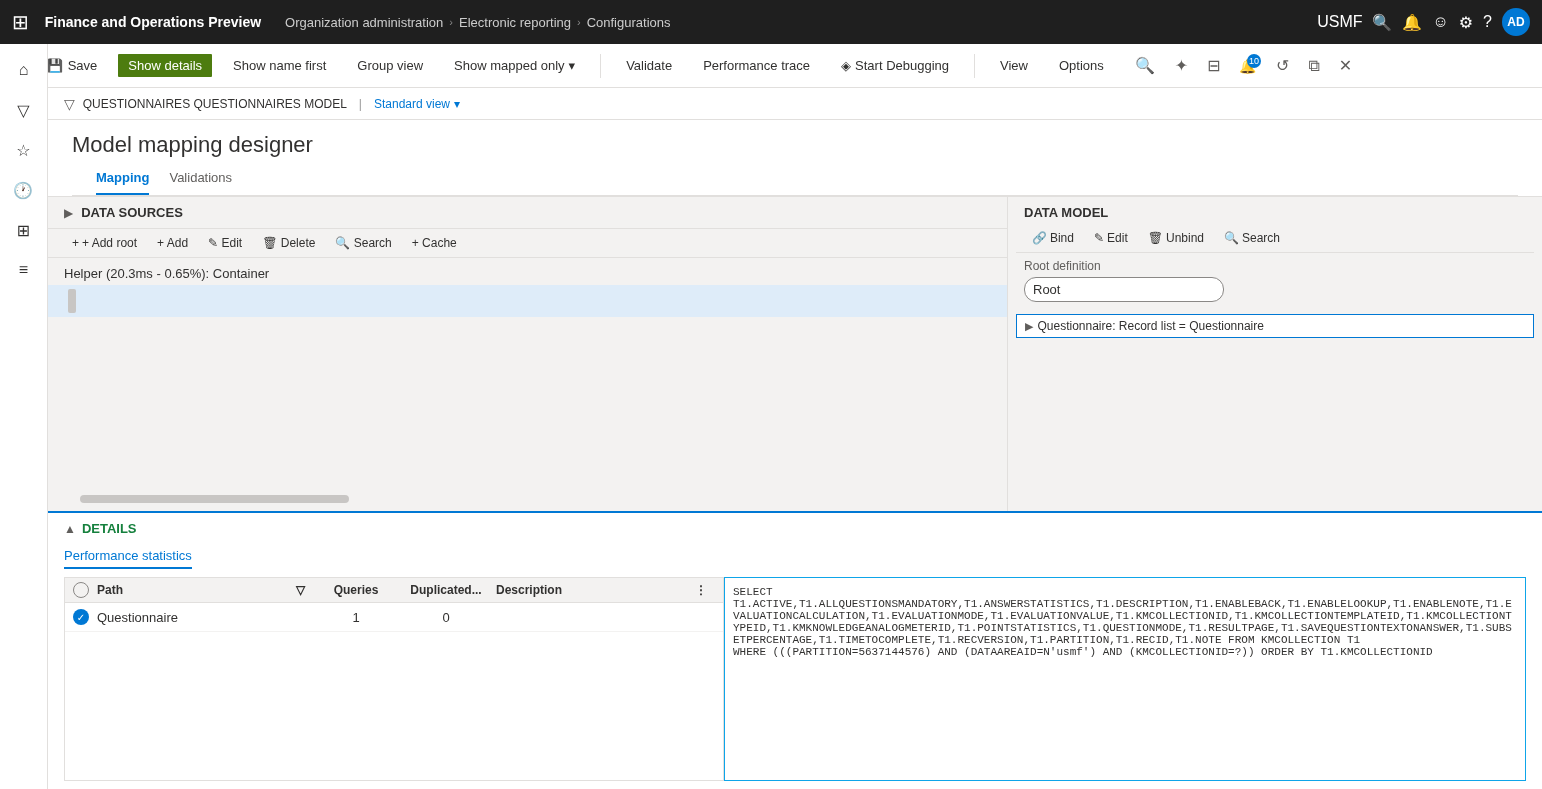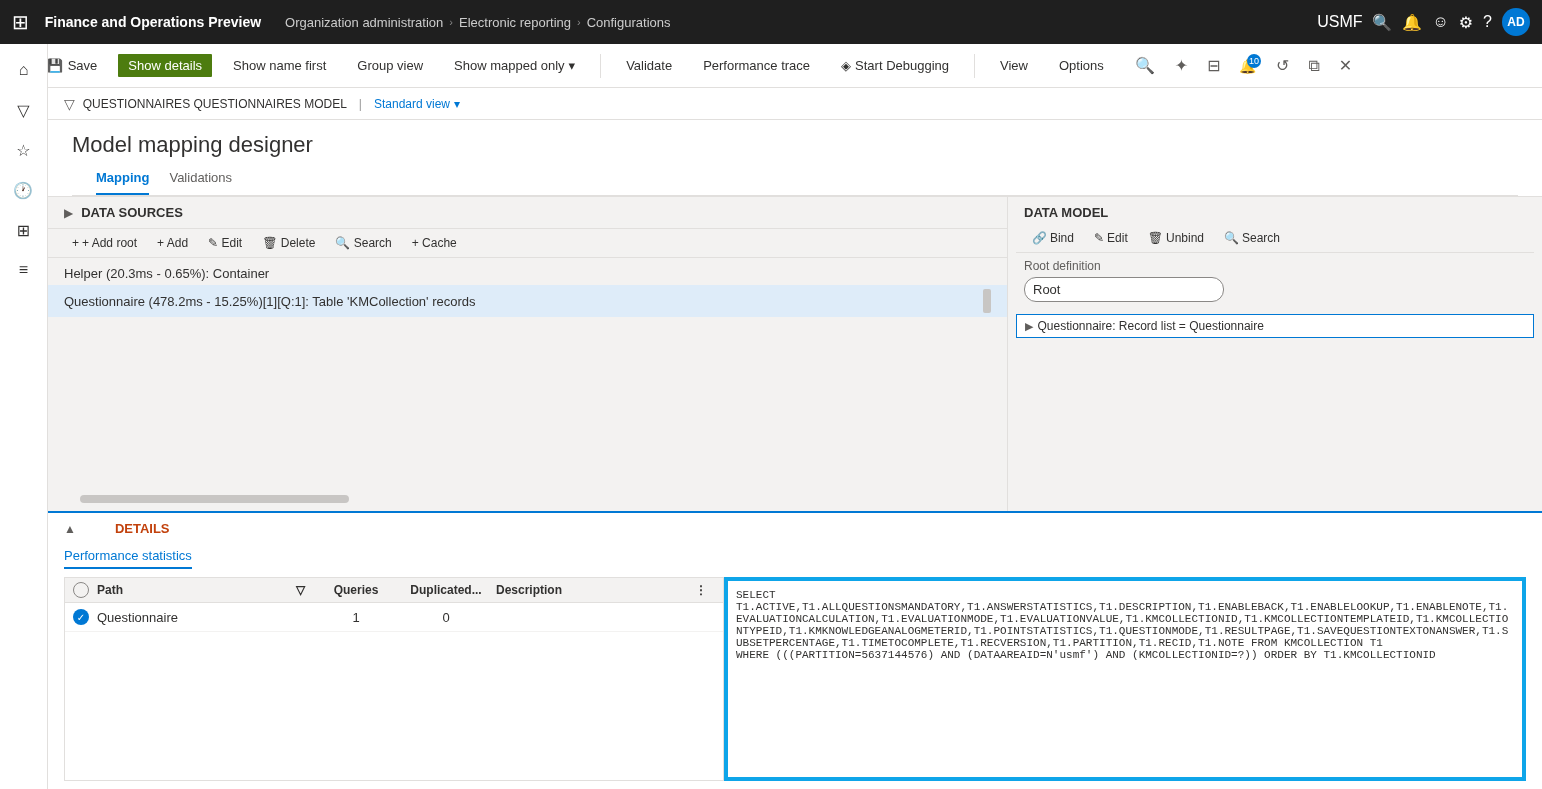--- a/index.html
+++ b/index.html
@@ -215,21 +215,21 @@
       padding: 8px 16px;
     }
 
     .details-header {
       display: flex;
       align-items: center;
       gap: 6px;
       margin-bottom: 8px;
     }
     .details-collapse { font-size: 12px; color: #605e5c; cursor: pointer; }
-    .details-title { font-size: 13px; font-weight: 600; color: #c2410c; margin-left: 33px; }
+    .details-title { font-size: 13px; font-weight: 600; color: #15803d; }
 
     .details-tabs {
       display: flex;
       gap: 0;
       margin-bottom: 8px;
     }
     .details-tab {
       padding: 4px 0;
       margin-right: 16px;
       font-size: 13px;
@@ -250,21 +250,21 @@
     .left-detail {
       flex: 0 0 660px;
       display: flex;
       flex-direction: column;
       border: 1px solid #e1dfdd;
       overflow: hidden;
     }
 
     .right-detail {
       flex: 1;
-      border: 4px solid #0ea5e9;
+      border: 1px solid #0ea5e9;
       overflow: hidden;
       background: #fff;
     }
 
     .find-in-tree {
       font-size: 13px;
       color: #0078d4;
       cursor: pointer;
       padding: 4px 0 8px 0;
     }
@@ -497,21 +497,20 @@
           <button class="panel-btn">✎ Edit</button>
           <button class="panel-btn">🗑 Delete</button>
           <button class="panel-btn">🔍 Search</button>
           <button class="panel-btn">+ Cache</button>
         </div>
         <div class="tree-area">
           <div class="tree-item">
             <span class="tree-text">Helper (20.3ms - 0.65%): Container</span>
           </div>
           <div class="tree-item selected">
-            <span class="tree-text">Questionnaire (478.2ms - 15.25%)[1][Q:1]: Table 'KMCollection' records</span>
             <div class="drag-handle"></div>
           </div>
         </div>
 
         <div style="padding: 4px 16px 8px 16px;">
           <div class="h-scroll-area">
             <div class="h-scroll-thumb"></div>
           </div>
         </div>
       </div>

